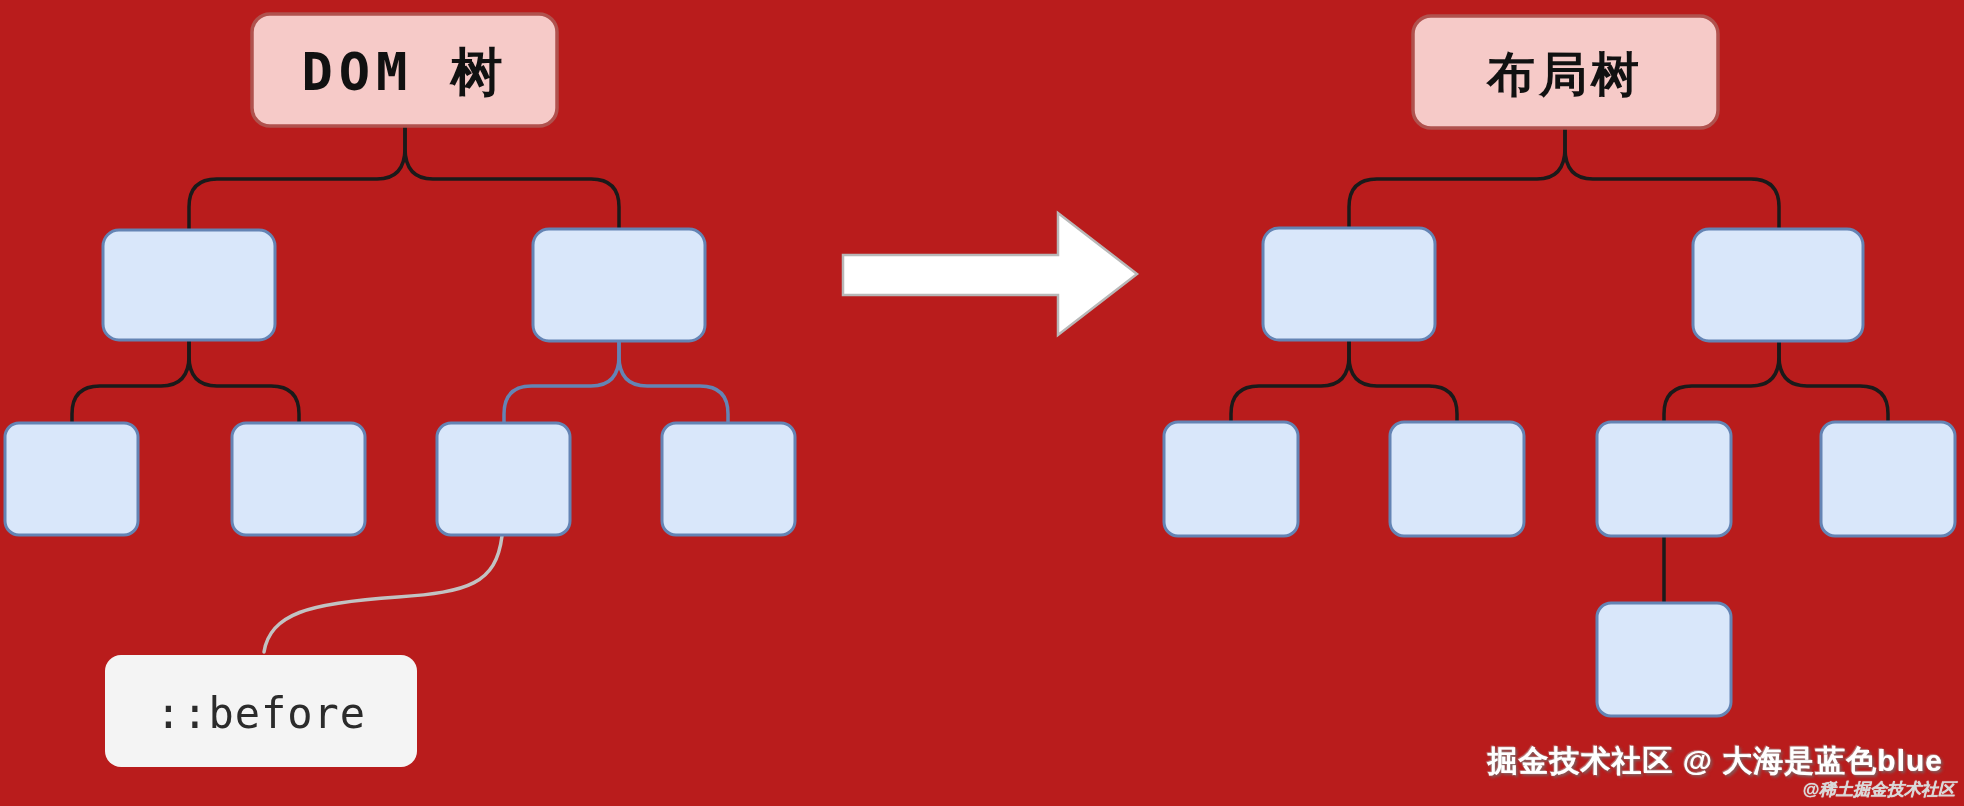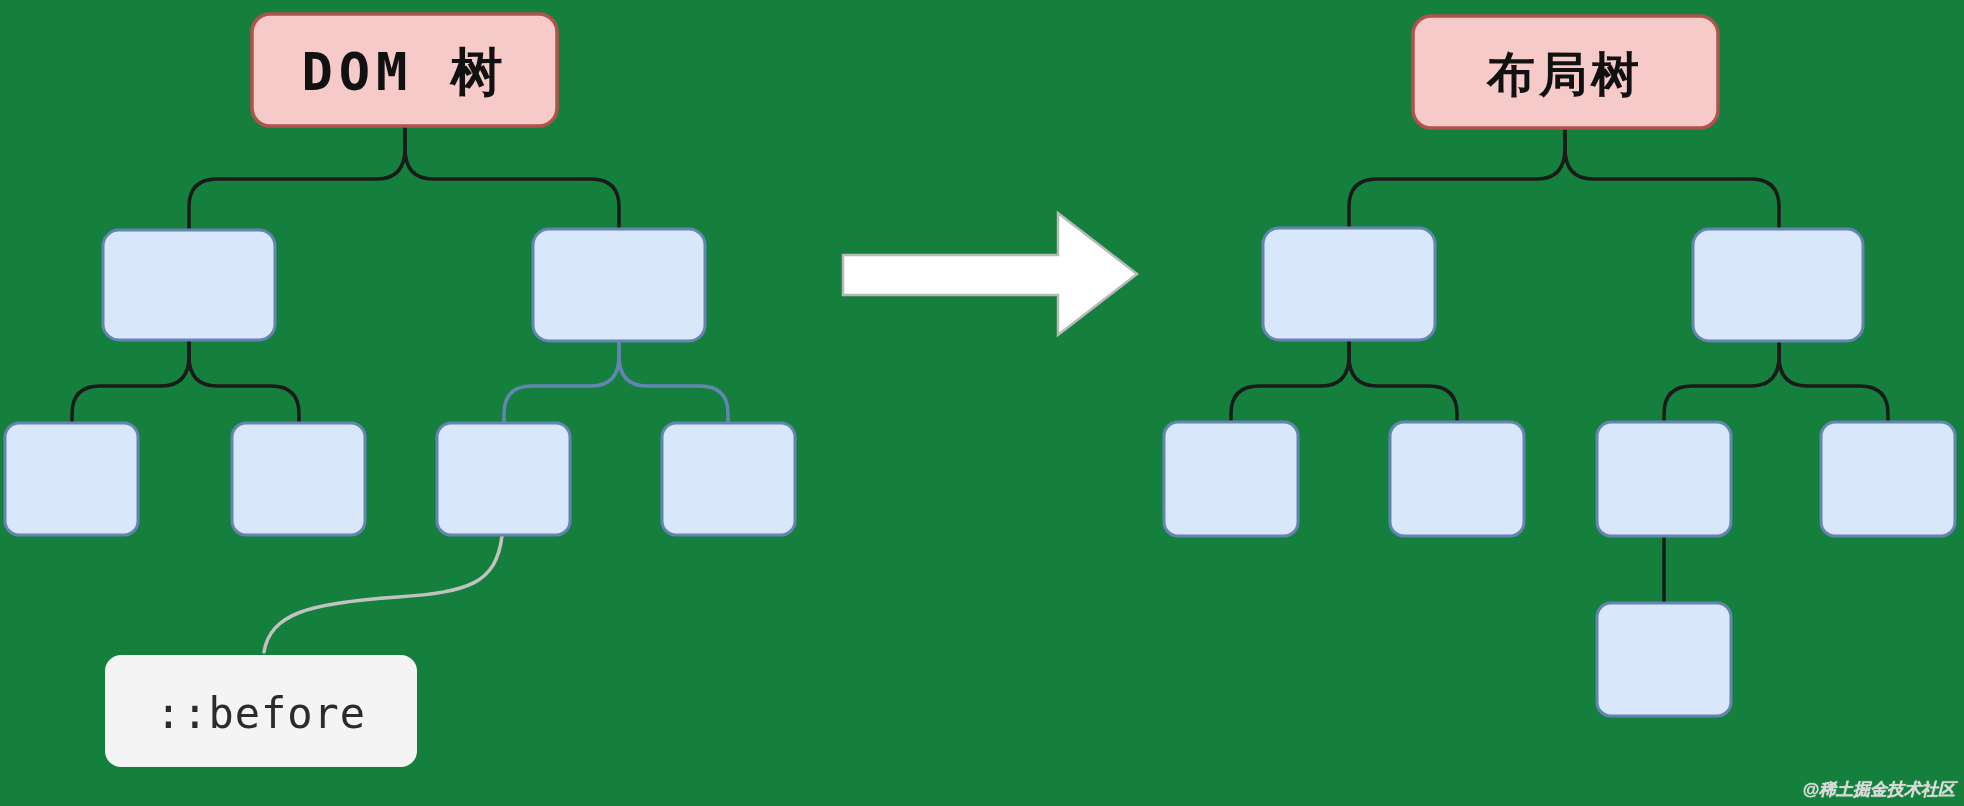--- a/index.html
+++ b/index.html
@@ -1,19 +1,19 @@
 <!DOCTYPE html>
 <html><head>
 <meta charset="utf-8">
 <style>
   html,body{margin:0;padding:0;background:#fff;}
   .canvas{
     position:relative;
     width:1964px;height:806px;
-    background:#15803d;
+    background:#b91c1c;
     overflow:hidden;
     font-family:"Liberation Sans", sans-serif;
   }
   .canvas svg{position:absolute;inset:0;display:block;}
 
   
   .edge{fill:none;stroke:#1a1a1a;stroke-width:3.5;stroke-linecap:round;}
   .edge.blue{stroke:#6484b4;}
   .pseudo-curve{fill:none;stroke:#c2c2c2;stroke-width:3.5;stroke-linecap:round;}
 
@@ -94,14 +94,15 @@
       <rect class="node" x="1263" y="228" width="172" height="112" rx="16"></rect>
       <rect class="node" x="1693" y="229" width="170" height="112" rx="16"></rect>
       <rect class="node" x="1164" y="422" width="134" height="114" rx="14"></rect>
       <rect class="node" x="1390" y="422" width="134" height="114" rx="14"></rect>
       <rect class="node" x="1597" y="422" width="134" height="114" rx="14"></rect>
       <rect class="node" x="1821" y="422" width="134" height="114" rx="14"></rect>
       <rect class="node" x="1597" y="603" width="134" height="113" rx="14"></rect>
     </g>
   </svg>
 
+  <div class="wm1">掘金技术社区 @ 大海是蓝色blue</div>
   <div class="wm2">@稀土掘金技术社区</div>
 </div>
 
 </body></html>

